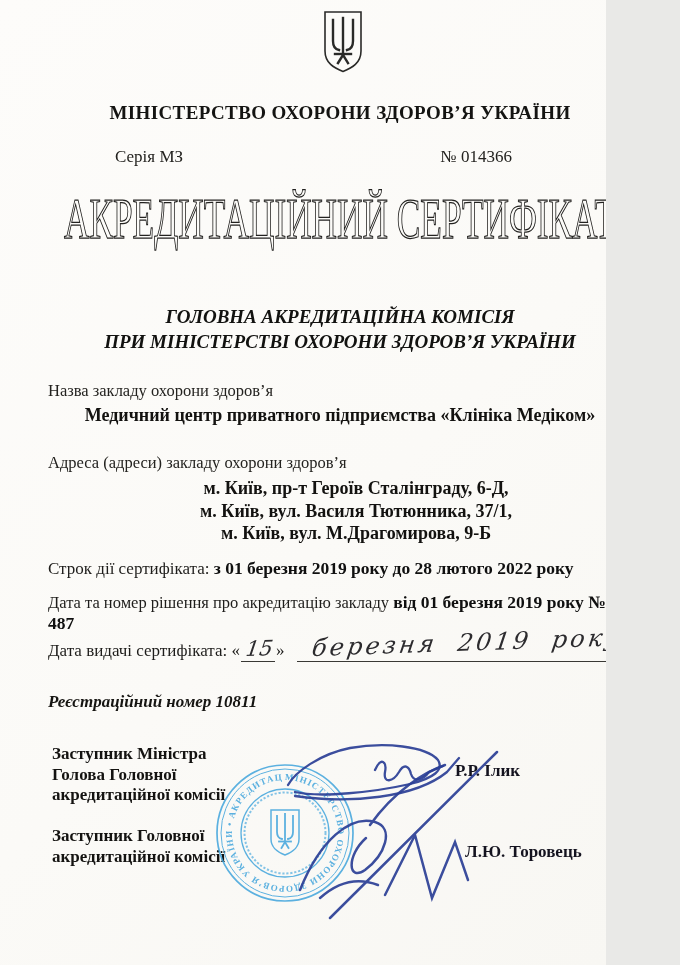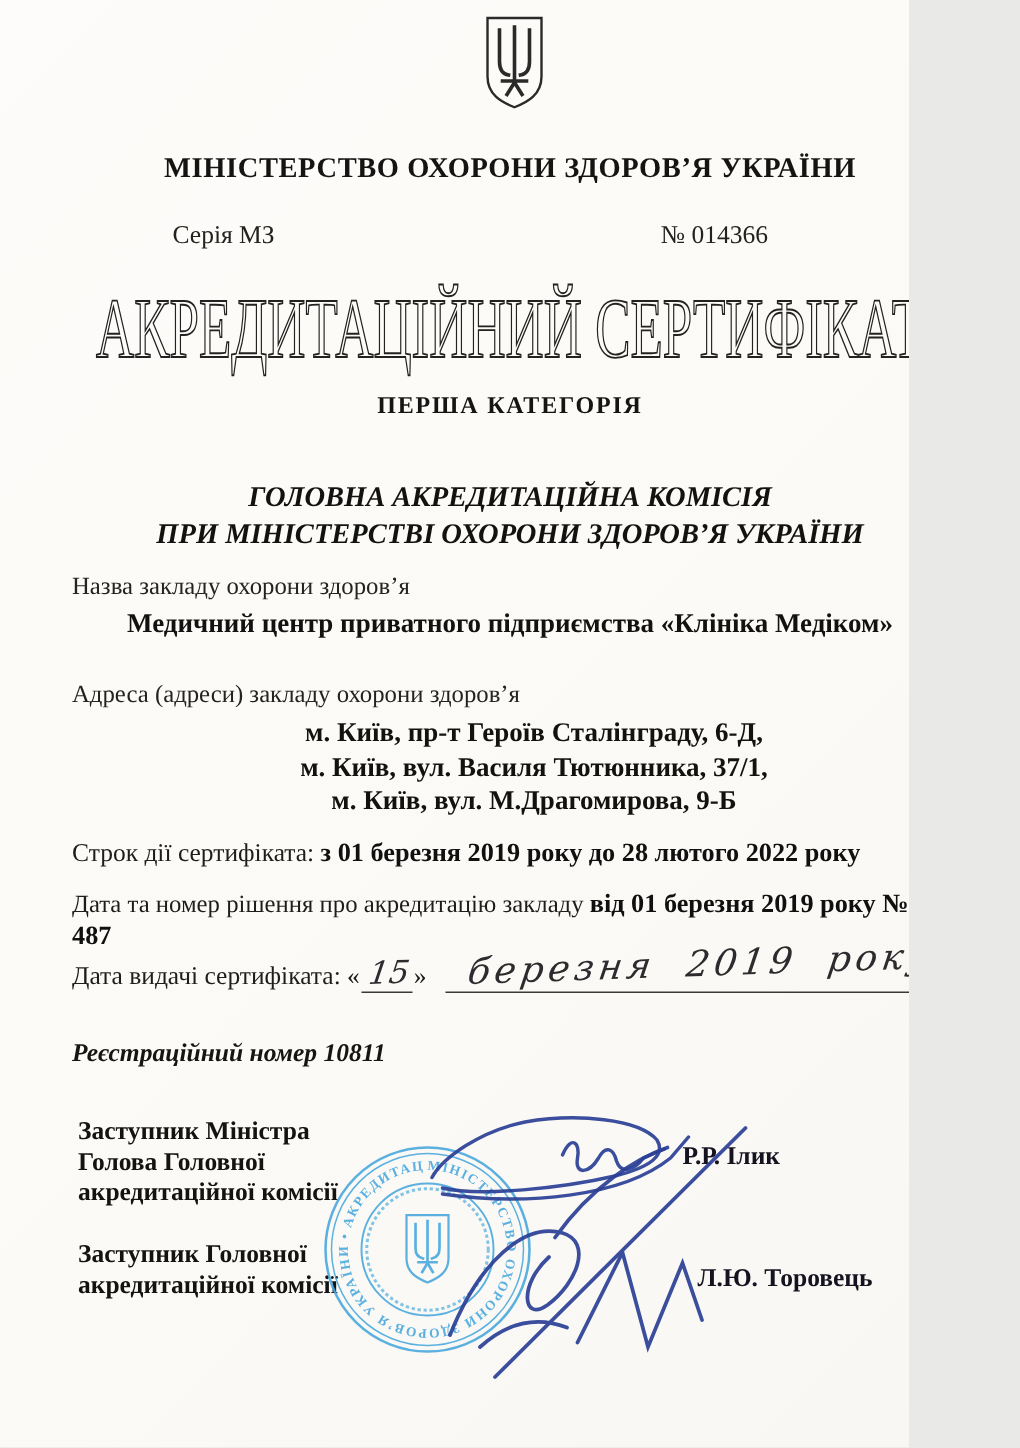--- a/index.html
+++ b/index.html
@@ -10,21 +10,21 @@
   .abs{position:absolute;}
   .center{left:0;width:680px;text-align:center;}
 
   .ministry{top:102px;font-size:19px;font-weight:bold;letter-spacing:.4px;color:#141412;}
   .series-row{top:147px;left:115px;right:94px;display:flex;justify-content:space-between;
               font-size:17px;color:#23221f;}
 
   .title-svg{top:178px;left:30px;}
   .category{top:262px;font-size:16px;font-weight:bold;letter-spacing:1.2px;color:#161513;}
 
-  .commission{top:319px;font-size:19px;font-weight:bold;font-style:italic;line-height:25px;color:#121210;}
+  .commission{top:304px;font-size:19px;font-weight:bold;font-style:italic;line-height:25px;color:#121210;}
 
   .field-label{font-size:16.5px;color:#242320;}
   .lbl-name{top:381px;left:48px;}
   .facility{top:405px;font-size:18px;font-weight:bold;color:#131210;}
   .lbl-addr{top:453px;left:48px;}
   .addresses{top:477px;font-size:18px;font-weight:bold;line-height:22.5px;color:#131210;margin-left:16px;}
 
   .validity{top:558px;left:48px;font-size:17px;}
   .validity b,.decision b{font-size:17.5px;color:#101010;}
   .decision{top:592px;left:48px;font-size:16.5px;}
@@ -72,21 +72,20 @@
 
   <div class="abs series-row">
     <span>Серія МЗ</span>
     <span>№ 014366</span>
   </div>
 
   <svg class="abs title-svg" width="620" height="84" viewBox="0 0 620 84">
     <text x="310" y="60" text-anchor="middle" textLength="552" lengthAdjust="spacingAndGlyphs" font-size="57" fill="none" stroke="#232220" stroke-width="1.25">АКРЕДИТАЦІЙНИЙ СЕРТИФІКАТ</text>
   </svg>
 
-  <div class="abs center category">ПЕРША КАТЕГОРІЯ</div>
 
   <div class="abs center commission">
     <div>ГОЛОВНА АКРЕДИТАЦІЙНА КОМІСІЯ</div>
     <div>ПРИ МІНІСТЕРСТВІ ОХОРОНИ ЗДОРОВ’Я УКРАЇНИ</div>
   </div>
 
   <div class="abs field-label lbl-name">Назва закладу охорони здоров’я</div>
   <div class="abs center facility">Медичний центр приватного підприємства «Клініка Медіком»</div>
 
   <div class="abs field-label lbl-addr">Адреса (адреси) закладу охорони здоров’я</div>

